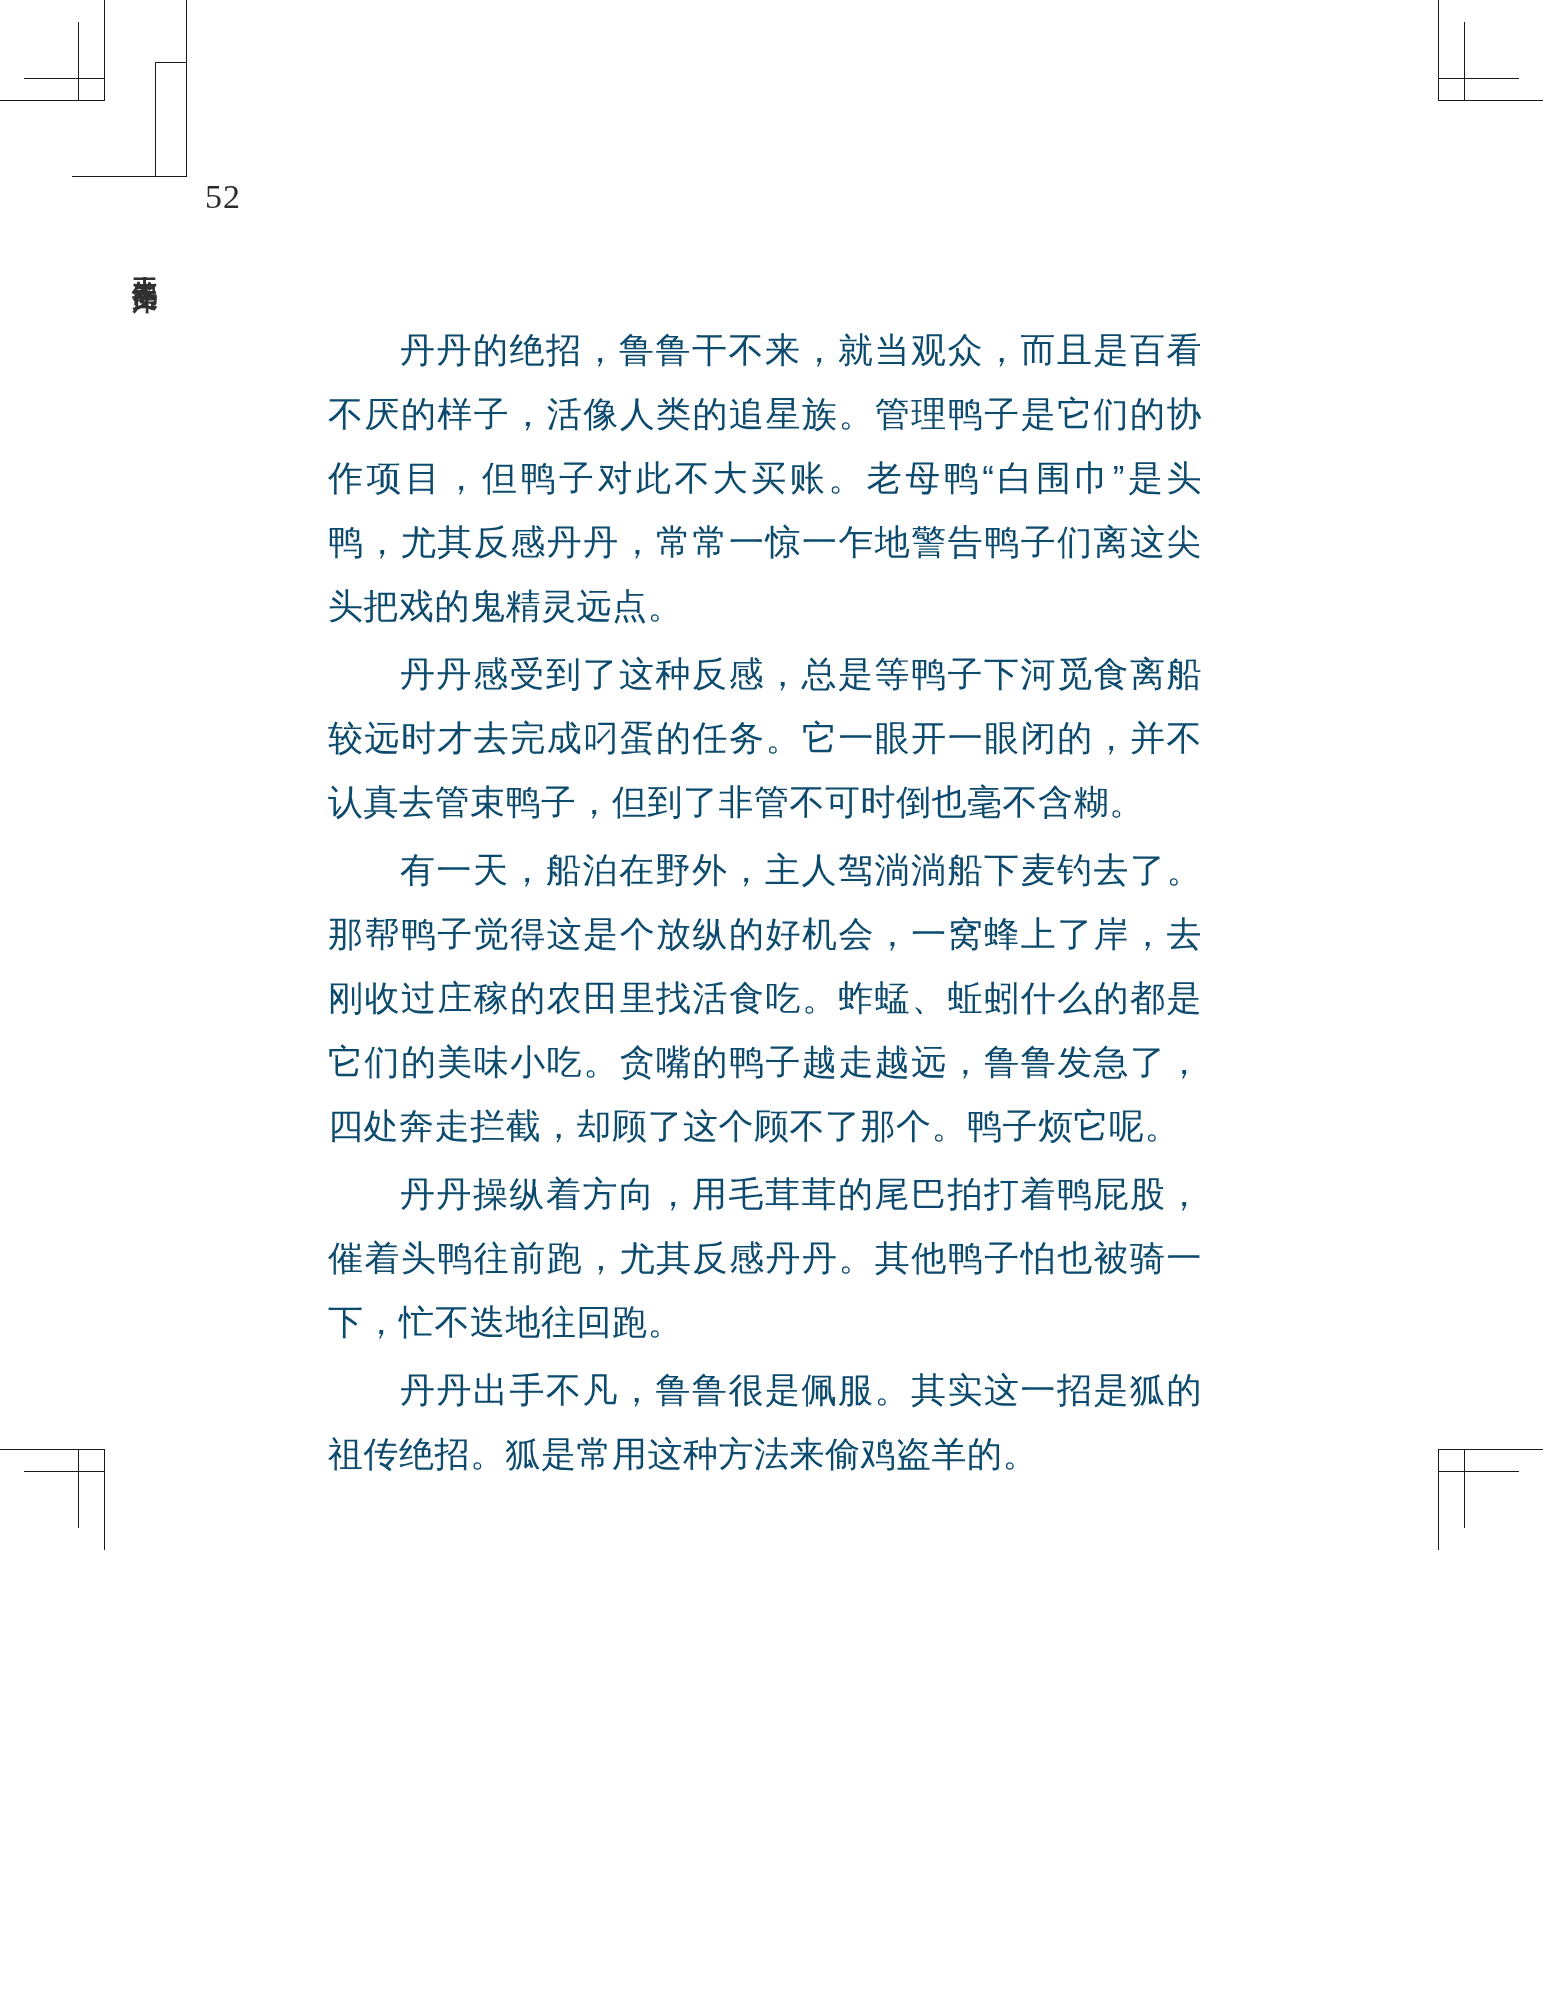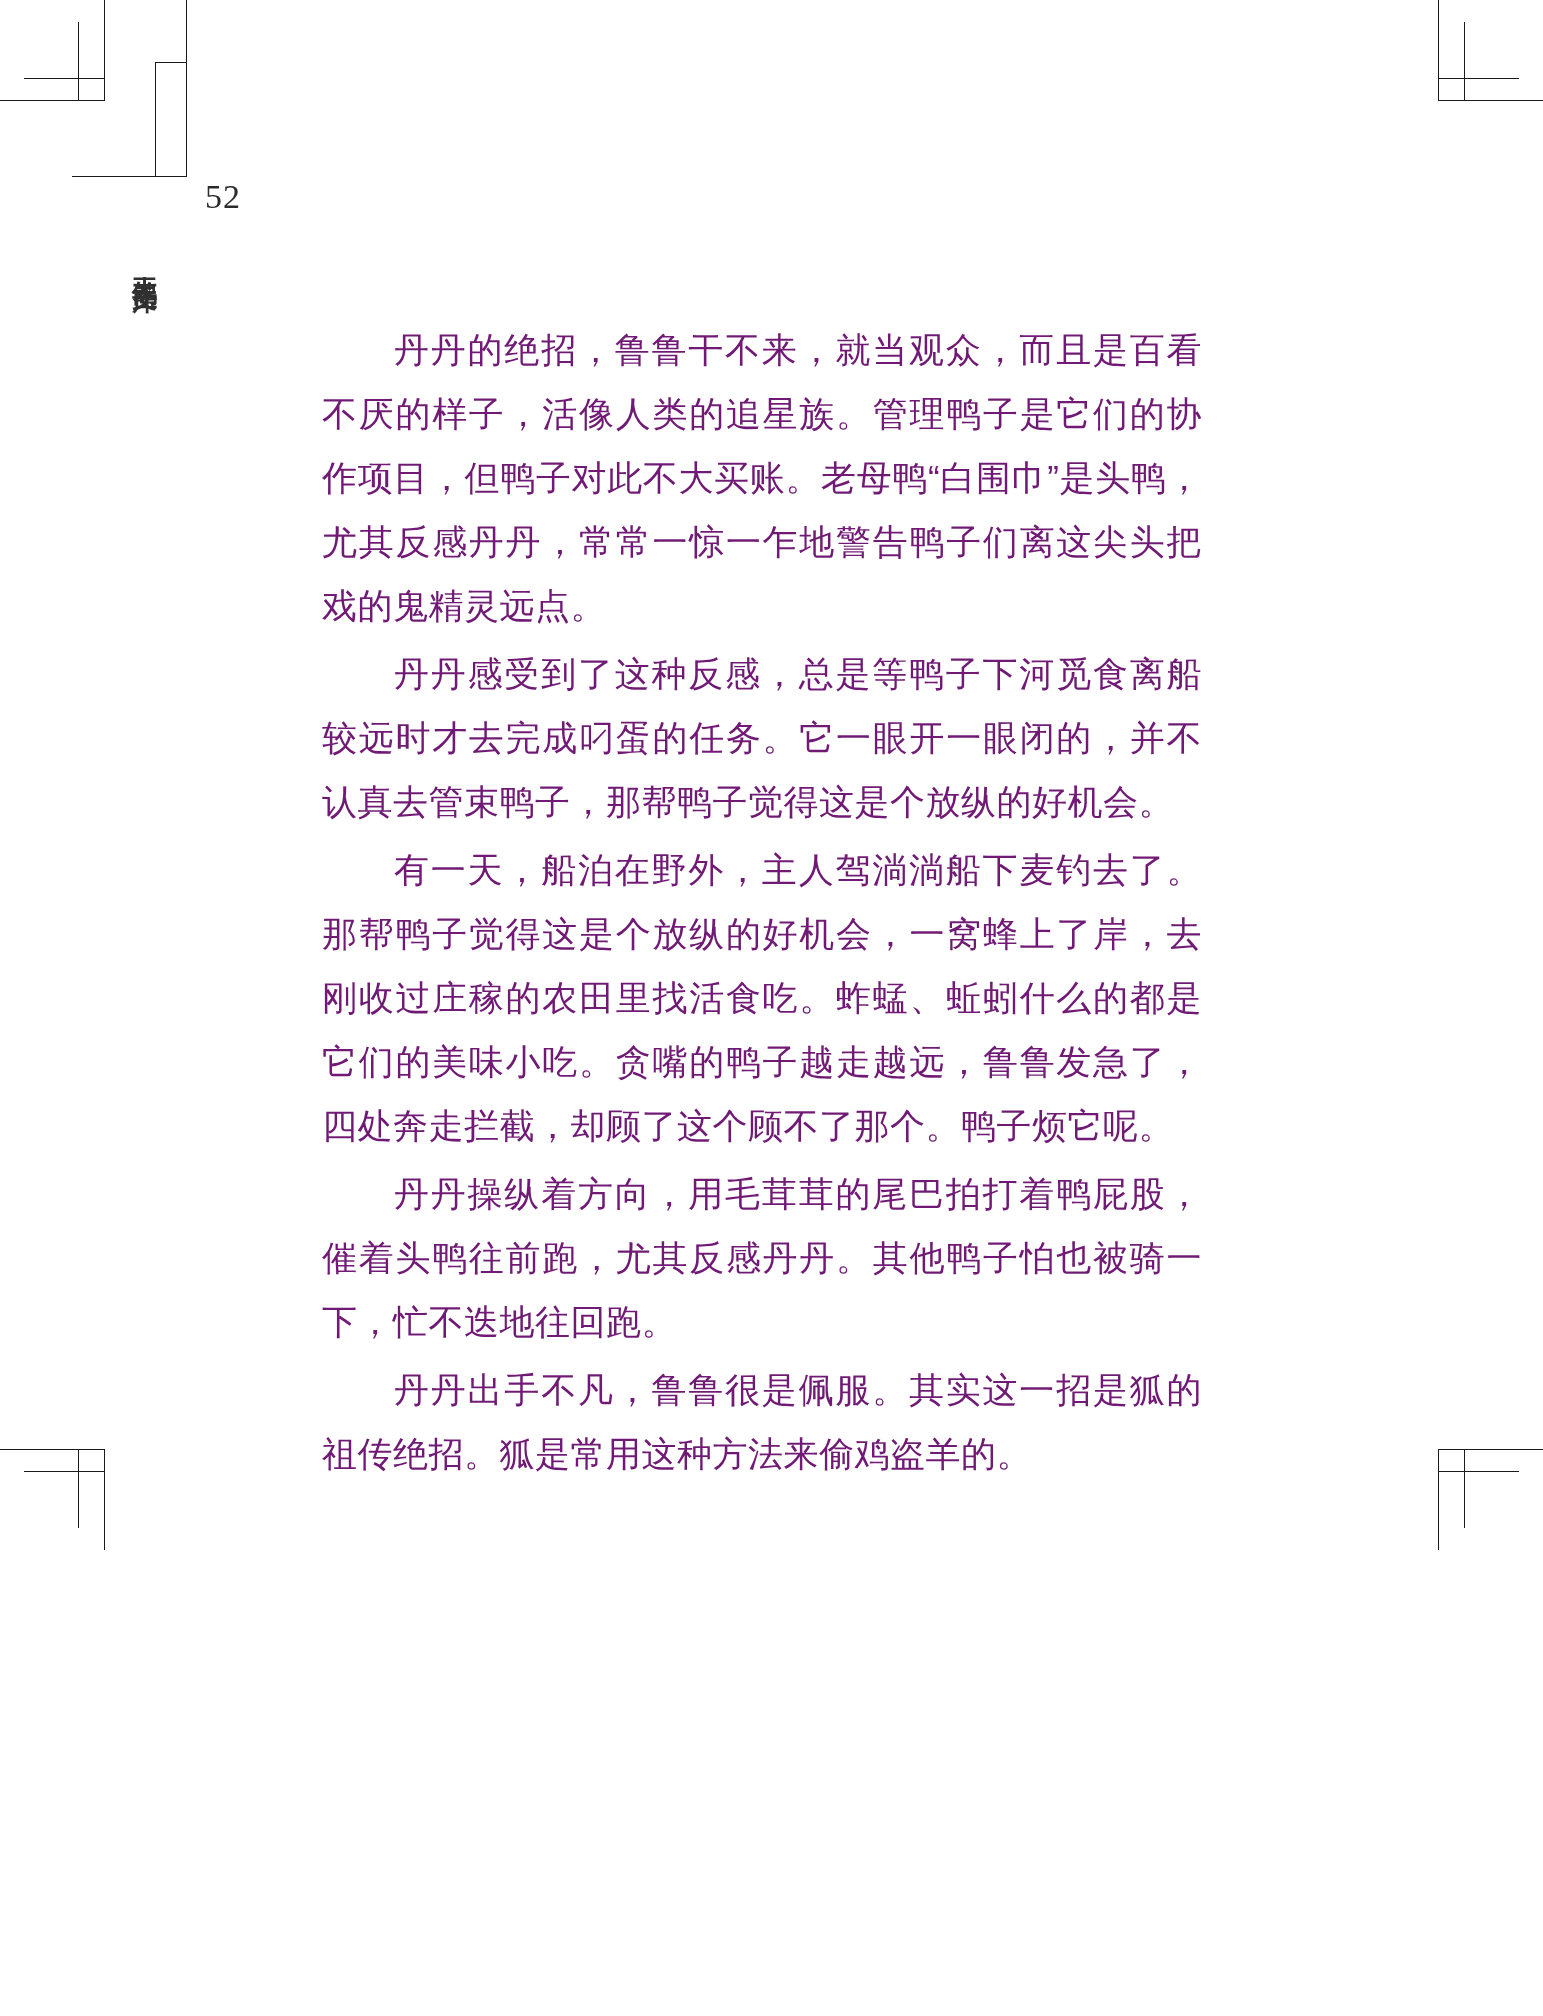--- a/index.html
+++ b/index.html
@@ -88,24 +88,24 @@
 
   
   #body-text {
     position: absolute;
     left: 322px;
     top: 318px;
     width: 880px;
   }
 
   .para {
-    margin: 0 0 4px 0;
+    margin: 0 0 4px 6px;
     font-size: 35px;
     line-height: 64px;
-    color: #701a75;
+    color: #0c4a6e;
     text-align: justify;
     text-justify: inter-character;
     text-indent: 72px;
     letter-spacing: 0.5px;
     font-weight: 300;
   }
 
   
   #illustration {
     position: absolute;
@@ -149,21 +149,21 @@
     <div class="v v2"></div>
       <div class="h h2"></div>
   </div>
 
   <div id="folio">52</div>
 
   <div id="series-label">大王鸽文库</div>
 
   <div id="body-text">
     <p class="para">丹丹的绝招，鲁鲁干不来，就当观众，而且是百看不厌的样子，活像人类的追星族。管理鸭子是它们的协作项目，但鸭子对此不大买账。老母鸭“白围巾”是头鸭，尤其反感丹丹，常常一惊一乍地警告鸭子们离这尖头把戏的鬼精灵远点。</p>
-    <p class="para">丹丹感受到了这种反感，总是等鸭子下河觅食离船较远时才去完成叼蛋的任务。它一眼开一眼闭的，并不认真去管束鸭子，那帮鸭子觉得这是个放纵的好机会。</p>
+    <p class="para">丹丹感受到了这种反感，总是等鸭子下河觅食离船较远时才去完成叼蛋的任务。它一眼开一眼闭的，并不认真去管束鸭子，但到了非管不可时倒也毫不含糊。</p>
     <p class="para">有一天，船泊在野外，主人驾淌淌船下麦钓去了。那帮鸭子觉得这是个放纵的好机会，一窝蜂上了岸，去刚收过庄稼的农田里找活食吃。蚱蜢、蚯蚓什么的都是它们的美味小吃。贪嘴的鸭子越走越远，鲁鲁发急了，四处奔走拦截，却顾了这个顾不了那个。鸭子烦它呢。</p>
     <p class="para">丹丹操纵着方向，用毛茸茸的尾巴拍打着鸭屁股，催着头鸭往前跑，尤其反感丹丹。其他鸭子怕也被骑一下，忙不迭地往回跑。</p>
     <p class="para">丹丹出手不凡，鲁鲁很是佩服。其实这一招是狐的祖传绝招。狐是常用这种方法来偷鸡盗羊的。</p>
   </div>
 
   <div id="illustration">
     <svg viewBox="0 0 320 285" xmlns="http://www.w3.org/2000/svg">
       <defs>
         <linearGradient id="trunkA" x1="0" y1="0" x2="1" y2="0">
           <stop offset="0%" stop-color="#9b9b9b"></stop>

